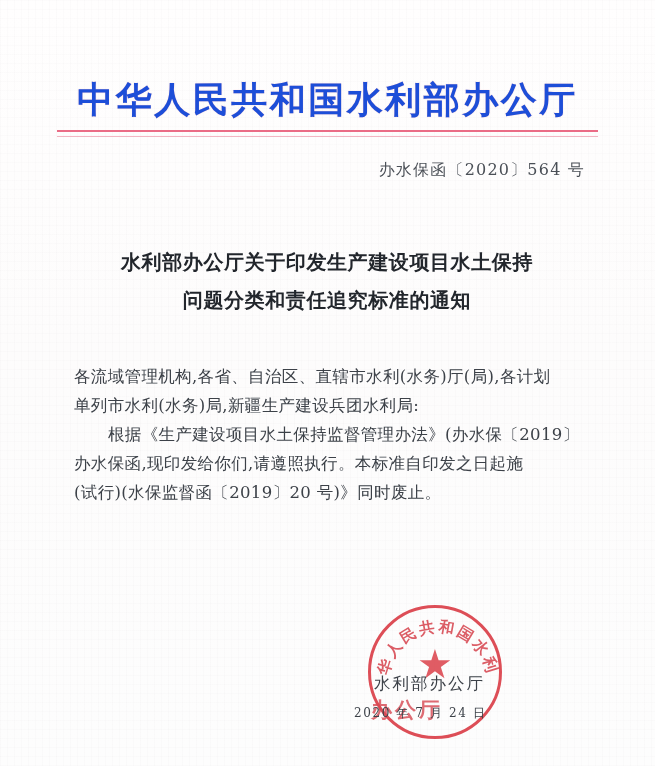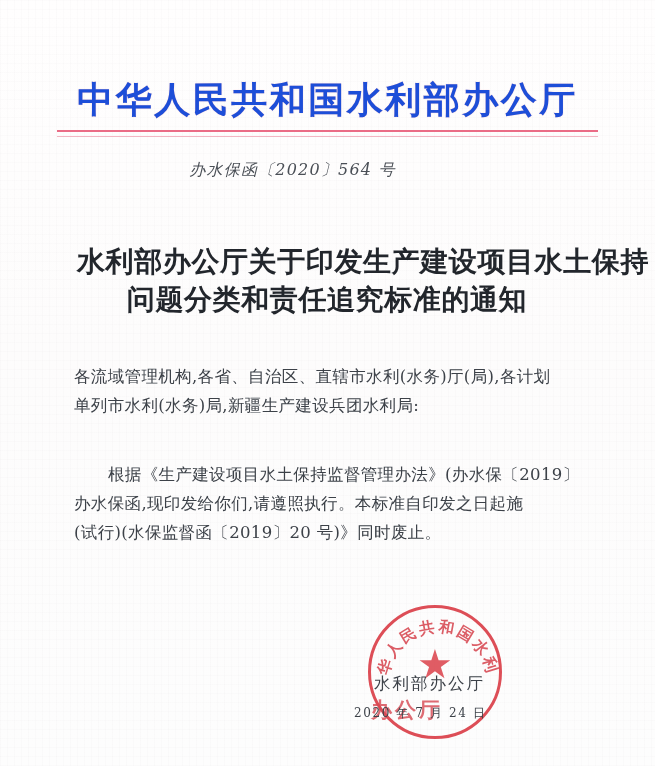--- a/index.html
+++ b/index.html
@@ -75,40 +75,39 @@
     background: #f0a4b4;
     opacity: 0.8;
   }
 
   
   .doc-number {
     position: absolute;
     left: 0;
     top: 160px;
     width: 585px;
-    text-align: center;
+    text-align: right;
     color: #4a4f56;
     font-family: "DejaVu Serif", "Liberation Serif", serif;
     font-size: 16px;
     letter-spacing: 1.2px;
     white-space: nowrap;
-    font-style: italic;
   }
 
   
   .doc-title {
     position: absolute;
     left: 77px;
     top: 243px;
     width: 500px;
     text-align: center;
     color: #22262c;
     font-family: "DejaVu Serif", "Liberation Serif", serif;
     font-weight: 700;
-    font-size: 28px;
+    font-size: 20px;
     line-height: 38px;
     letter-spacing: 0.6px;
   }
   .doc-title .tline { display: block; white-space: nowrap; }
 
   
   .body-block {
     position: absolute;
     left: 74px;
     top: 362px;
@@ -117,21 +116,21 @@
     font-family: "DejaVu Serif", "Liberation Serif", serif;
     font-size: 16.5px;
     line-height: 29px;
     letter-spacing: 0.35px;
   }
   .body-line {
     display: block;
     white-space: nowrap;
     height: 29px;
   }
-  .body-line.indent { padding-left: 34px; margin-top: 40px; }
+  .body-line.indent { padding-left: 34px; }
 
   
   .seal-area {
     position: absolute;
     left: 330px;
     top: 595px;
     width: 260px;
     height: 160px;
   }
 

